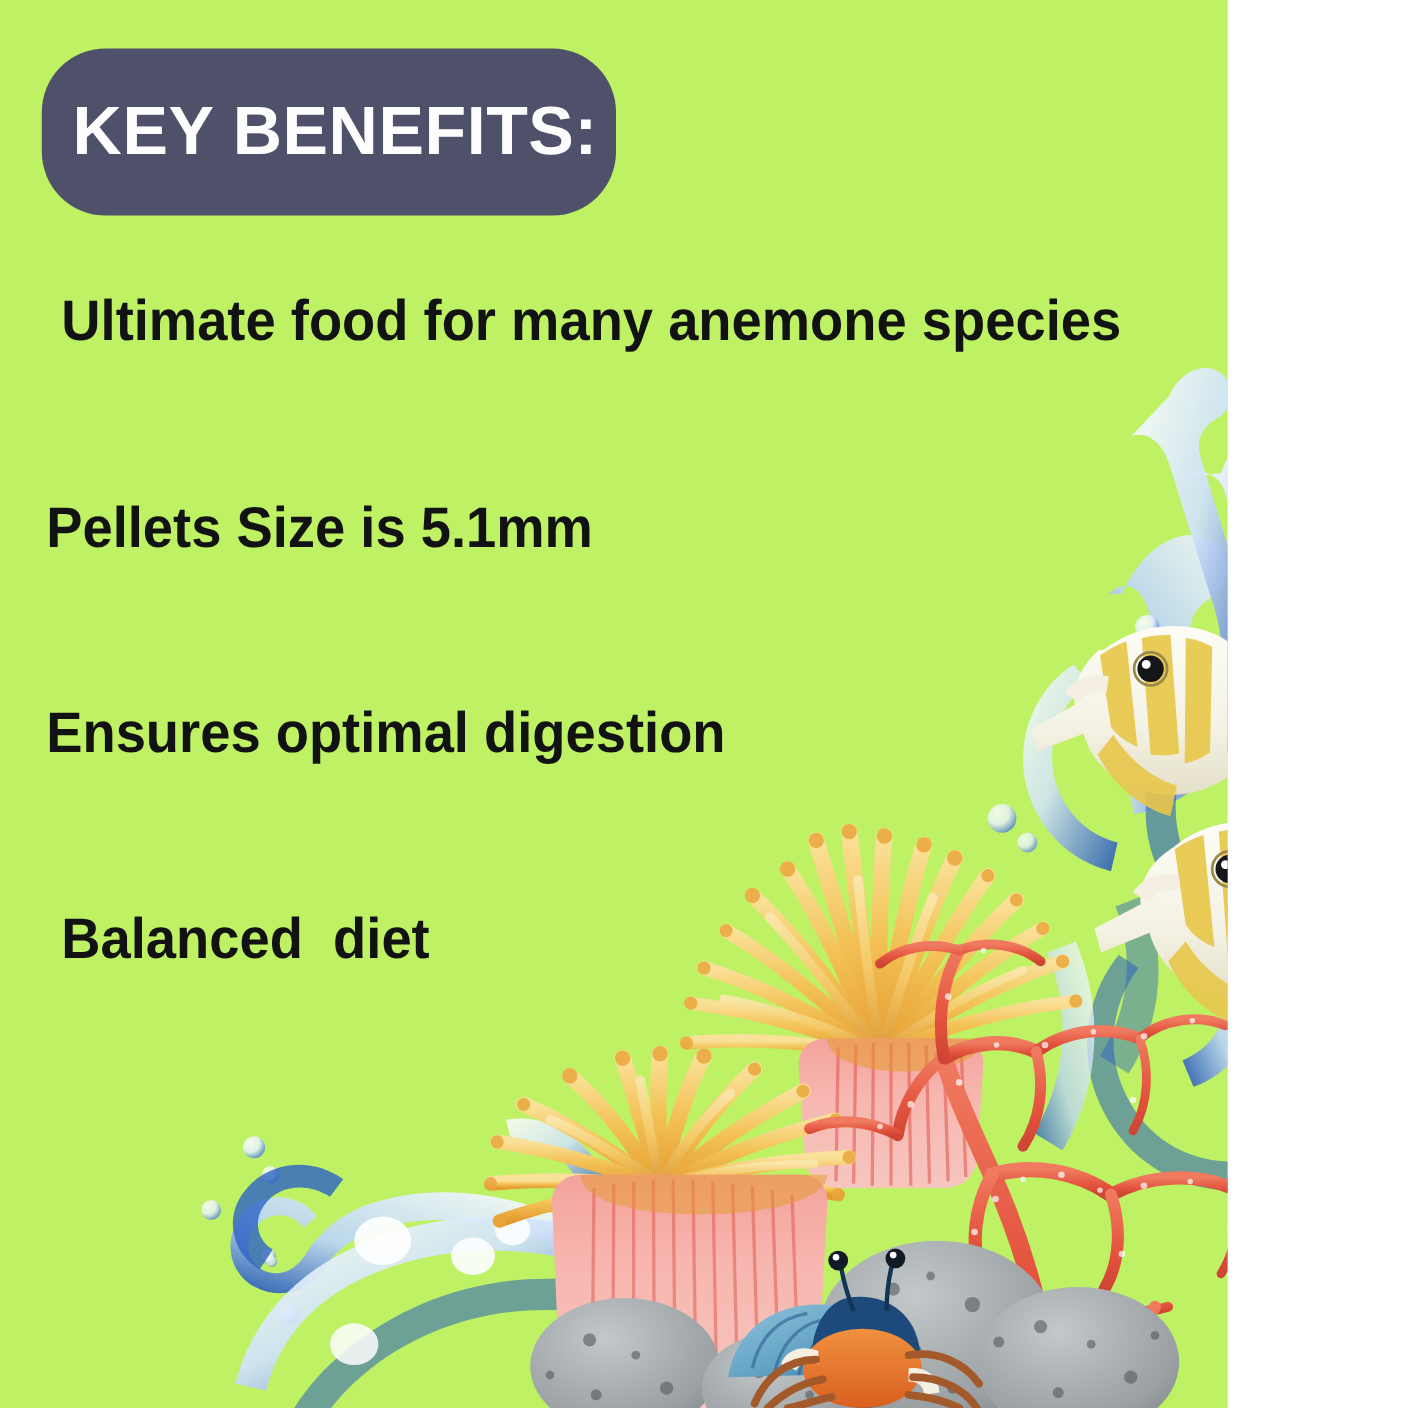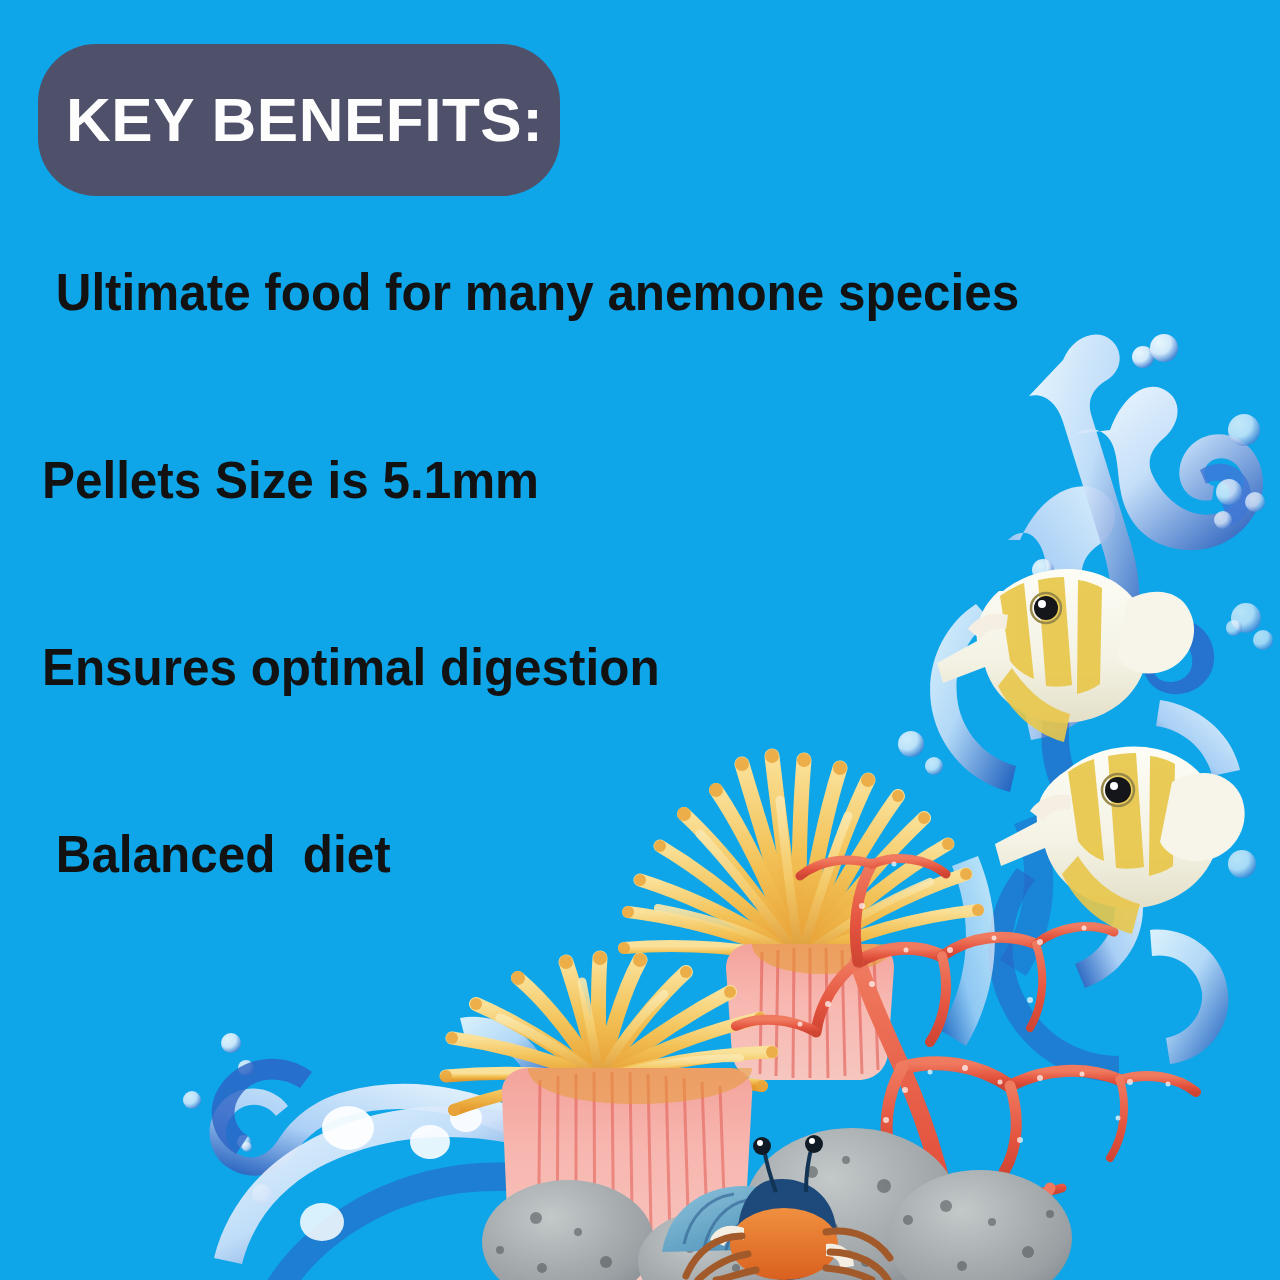--- a/index.html
+++ b/index.html
@@ -7,23 +7,23 @@
     padding: 0;
   }
   body {
     width: 1280px;
     height: 1280px;
     overflow: hidden;
     font-family: "Liberation Sans", sans-serif;
   }
   #infographic {
     position: relative;
-    width: 1280px;
+    width: 1116px;
     height: 1280px;
-    background: #0ea5e9;
+    background: #bef264;
     overflow: hidden;
     text-align: right;
   }
 
   
   #key-benefits-badge {
     position: absolute;
     left: 38px;
     top: 44px;
     width: 522px;

